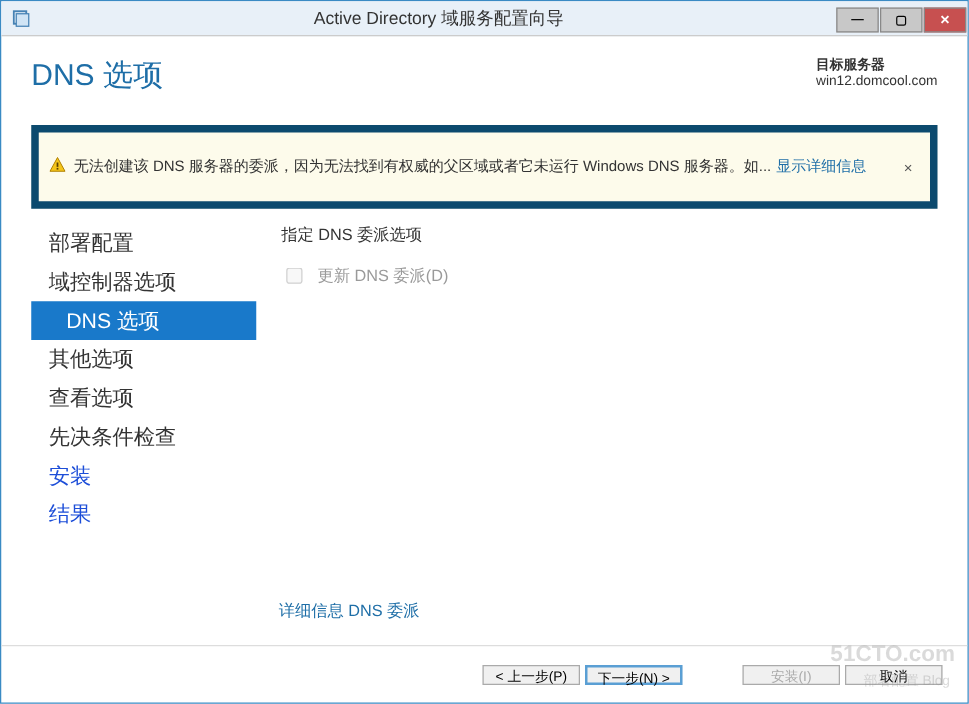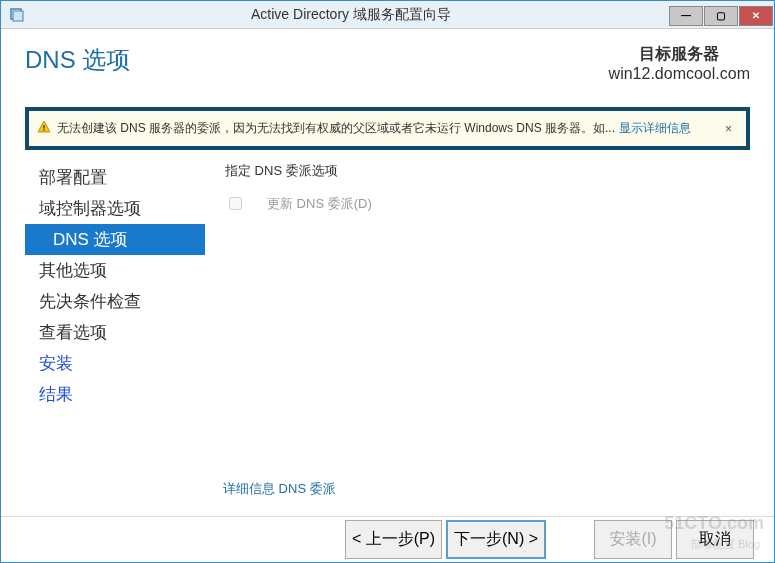--- a/index.html
+++ b/index.html
@@ -9,44 +9,44 @@
   .titlebar-icon { width: 20px; height: 20px; margin: 0 6px; display: flex; align-items: center; justify-content: center; }
   .title-text { flex: 1; text-align: center; font-size: 14px; color: #333; }
   .win-controls { display: flex; }
   .win-btn { width: 34px; height: 20px; border: 1px solid #888; background: #c8c8c8; margin: 2px 1px 0 0; display: flex; align-items: center; justify-content: center; font-size: 10px; font-weight: bold; cursor: pointer; }
   .win-btn.close { background: #c75050; color: #fff; }
   
   .content-area { position: relative; padding: 15px 24px 50px 24px; height: calc(100% - 28px); }
   
   .header-row { display: flex; justify-content: space-between; align-items: flex-start; margin-bottom: 24px; }
   .page-title { color: #1e6ea7; font-size: 24px; font-weight: 400; }
-  .target-block { text-align: center; font-size: 16px; color: #333; }
+  .target-block { text-align: left; font-size: 11px; color: #333; }
   .target-block .label { font-weight: bold; }
   
-  .warning-bar { border: 4px solid #0c4a6e; background: #fdfbeb; padding: 9px 8px; display: flex; align-items: center; font-size: 12px; color: #333; margin-bottom: 12px; }
+  .warning-bar { border: 6px solid #0c4a6e; background: #fdfbeb; padding: 19px 8px; display: flex; align-items: center; font-size: 12px; color: #333; margin-bottom: 12px; }
   .warn-icon { margin-right: 6px; }
   .warning-bar .link { color: #1e6ea7; margin-left: 4px; cursor: pointer; }
   .warning-bar .close-x { margin-left: auto; padding: 0 6px; cursor: pointer; color: #555; }
   
   .body-row { display: flex; }
   .sidebar { width: 180px; }
   .nav-item { padding: 4px 0 4px 14px; font-size: 17px; color: #333; cursor: pointer; }
   .nav-item.active { background: #1979ca; color: #fff; padding-left: 28px; }
   .nav-item.sub { padding-left: 28px; }
   .nav-item.disabled { color: #1d4ed8; cursor: default; }
   
   .main-pane { flex: 1; padding-left: 20px; }
   .section-text { font-size: 13px; color: #333; margin-bottom: 14px; }
-  .check-row { display: flex; align-items: center; gap: 22px; font-size: 13px; color: #9a9a9a; }
+  .check-row { display: flex; align-items: center; gap: 9px; font-size: 13px; color: #9a9a9a; }
   .check-row input { accent-color: #888; }
   
   .more-info { position: absolute; left: 222px; bottom: 64px; font-size: 13px; color: #1e6ea7; cursor: pointer; }
   
   .footer { position: absolute; left: 0; right: 0; bottom: 0; height: 46px; border-top: 1px solid #ddd; display: flex; align-items: center; justify-content: flex-end; padding-right: 20px; gap: 4px; }
-  .btn { min-width: 78px; height: 39px; border: 1px solid #aaa; background: #f0f0f0; font-size: 16px; cursor: pointer; }
+  .btn { min-width: 78px; height: 16px; border: 1px solid #aaa; background: #f0f0f0; font-size: 11px; cursor: pointer; }
   .btn.primary { border: 2px solid #5a9fd4; }
   .btn.disabled { color: #aaa; cursor: default; }
   
   .watermark { position: absolute; right: 10px; bottom: 28px; font-size: 18px; color: rgba(150,150,150,0.35); font-weight: bold; pointer-events: none; font-family: Arial; }
   .watermark2 { position: absolute; right: 14px; bottom: 10px; font-size: 11px; color: rgba(150,150,150,0.35); pointer-events: none; }
 </style>
 </head>
 <body>
 
 <div class="titlebar">
@@ -86,22 +86,22 @@
     <span class="link">显示详细信息</span>
     <span class="close-x">×</span>
   </div>
 
   <div class="body-row">
     <div class="sidebar">
       <div class="nav-item">部署配置</div>
       <div class="nav-item">域控制器选项</div>
       <div class="nav-item active sub">DNS 选项</div>
       <div class="nav-item">其他选项</div>
+      <div class="nav-item">查看选项</div>
       <div class="nav-item">先决条件检查</div>
-      <div class="nav-item">查看选项</div>
       <div class="nav-item disabled">安装</div>
       <div class="nav-item disabled">结果</div>
     </div>
 
     <div class="main-pane">
       <div class="section-text">指定 DNS 委派选项</div>
       <label class="check-row">
         <input type="checkbox" disabled="" style="">
         <span>更新 DNS 委派(D)</span>
       </label>

